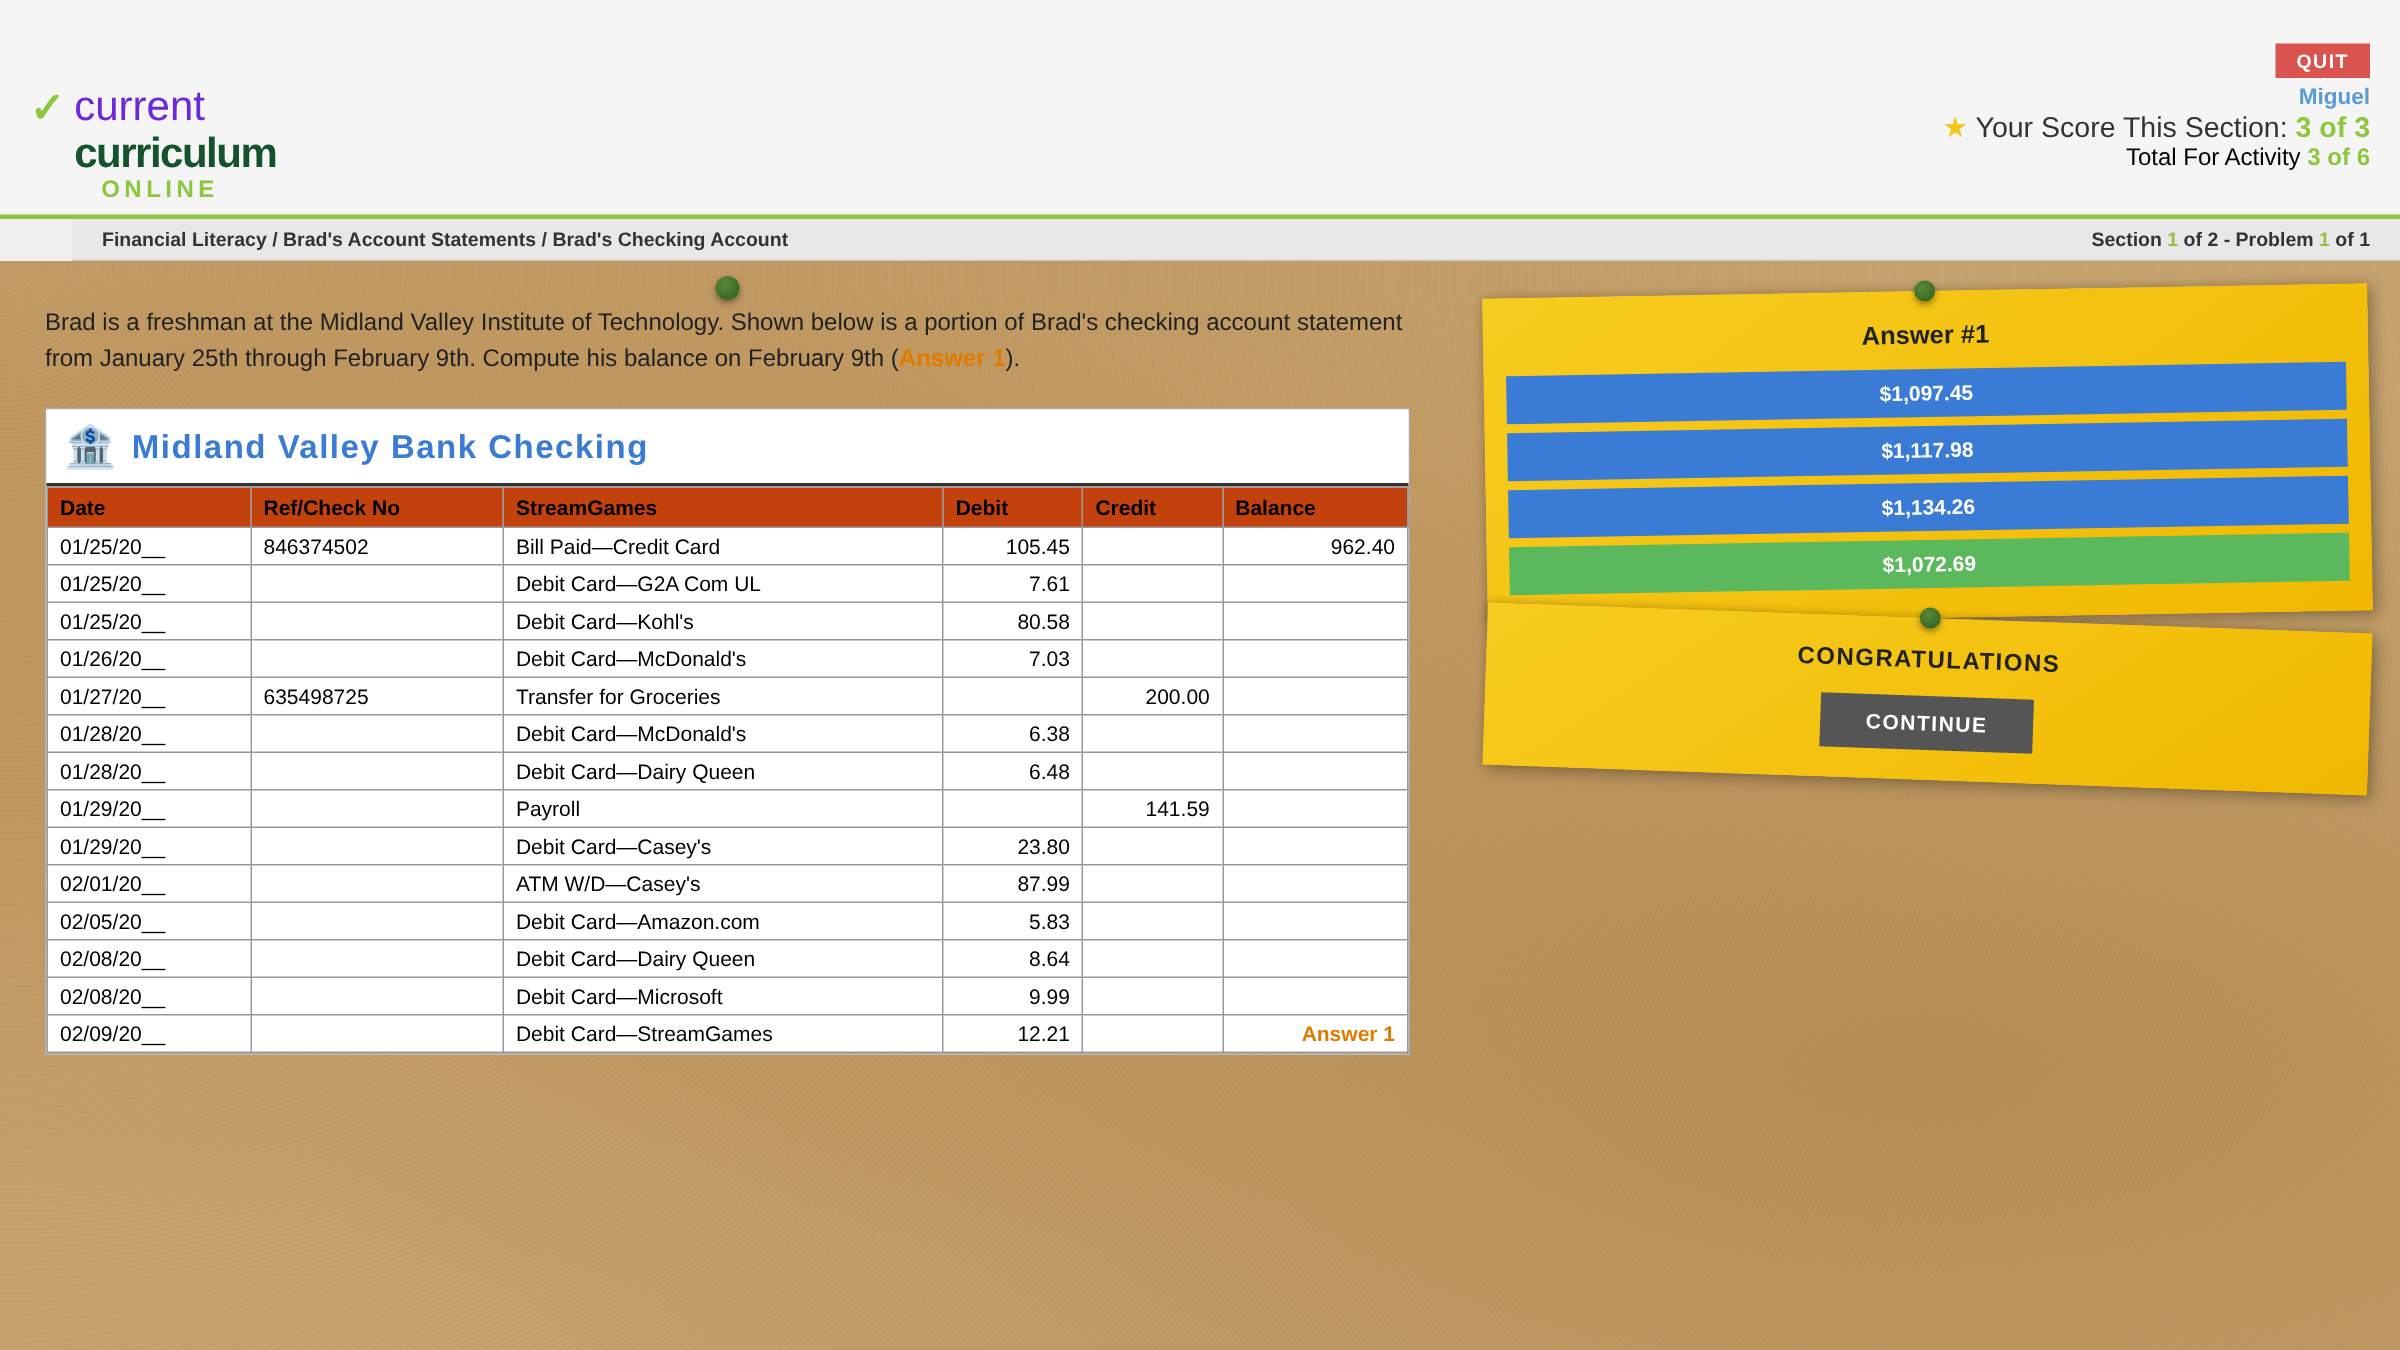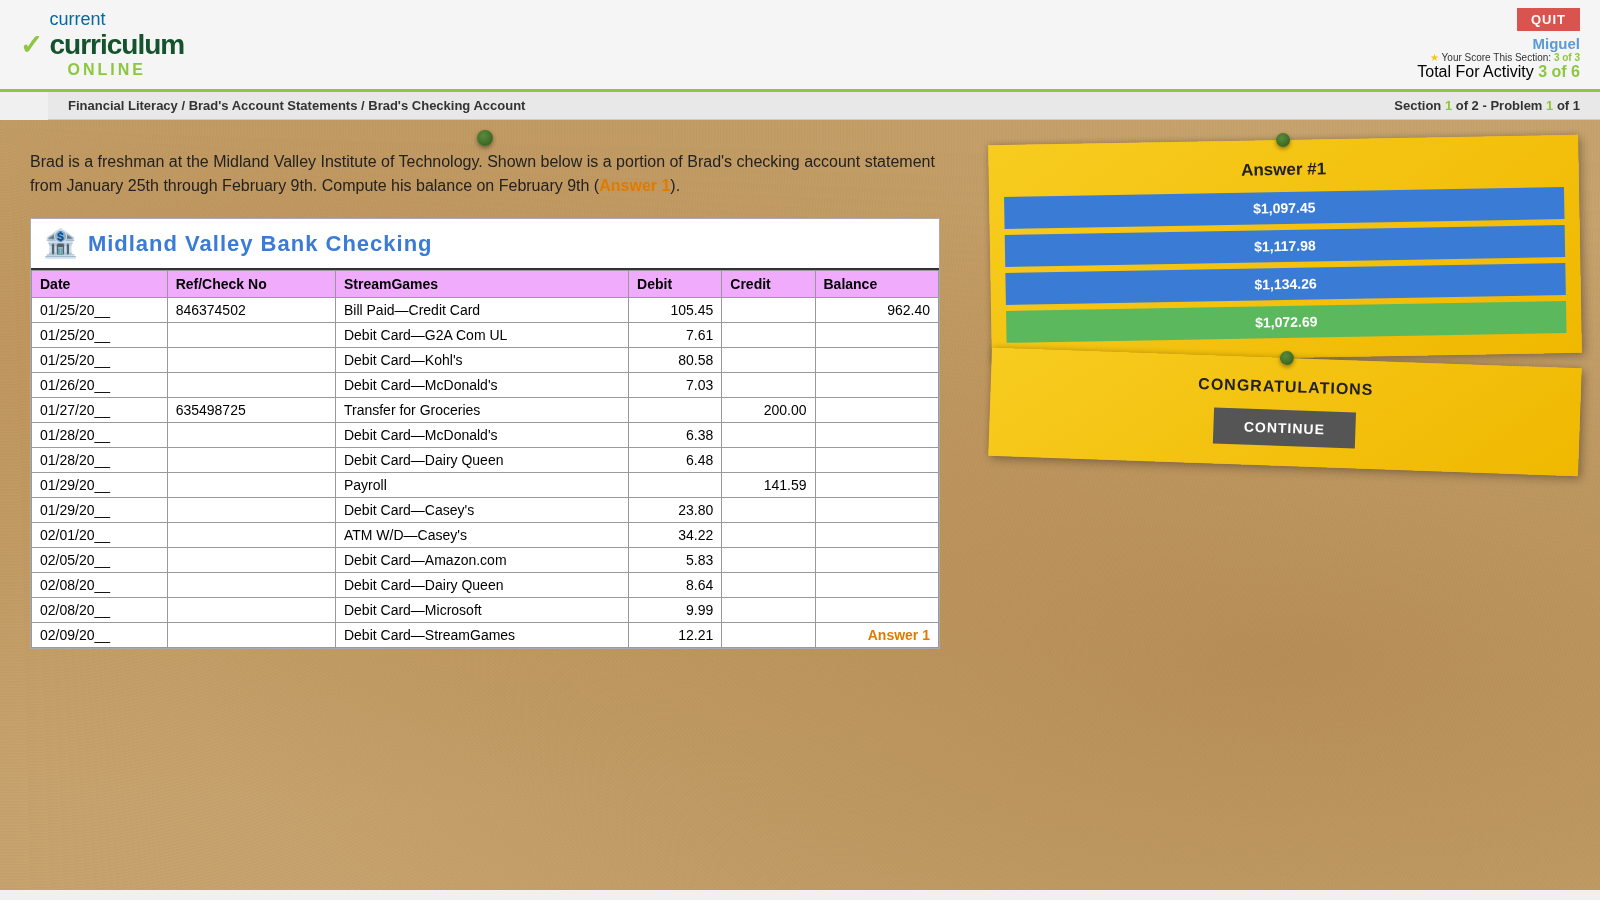--- a/index.html
+++ b/index.html
@@ -15,23 +15,24 @@
       border-bottom: 3px solid #8dc63f;
     }
     #logo-area {
       display: flex;
       align-items: center;
     }
     #logo-text {
       line-height: 1.1;
     }
     .logo-current {
-      font-size: 18px;
-      color: #0369a1;
+      font-size: 28px;
+      color: #6d28d9;
       font-weight: 300;
+      margin-top: 48px;
     }
     .logo-curriculum {
       font-size: 28px;
       color: #14532d;
       font-weight: 700;
       letter-spacing: -1px;
     }
     .logo-online {
       font-size: 16px;
       color: #8dc63f;
@@ -61,21 +62,21 @@
       display: block;
       margin-left: auto;
       margin-bottom: 4px;
     }
     #user-name {
       color: #5b9bd5;
       font-weight: bold;
       font-size: 15px;
     }
     #score-section {
-      font-size: 10px;
+      font-size: 19px;
       color: #333;
     }
     .score-highlight {
       color: #8dc63f;
       font-weight: bold;
     }
     .star-icon { color: #f5c518; }
 
     
     #breadcrumb-bar {
@@ -169,21 +170,21 @@
       font-family: 'Arial Black', Arial, sans-serif;
       letter-spacing: 1px;
     }
 
     table {
       width: 100%;
       border-collapse: collapse;
       font-size: 14px;
     }
     th {
-      background: #f0abfc;
+      background: #c2410c;
       border: 1px solid #999;
       padding: 5px 8px;
       text-align: left;
       font-weight: bold;
     }
     th.right { text-align: left; }
     td {
       border: 1px solid #999;
       padding: 4px 8px;
     }
@@ -397,21 +398,21 @@
       <td></td>
       <td>Debit Card—Casey's</td>
       <td class="right">23.80</td>
       <td class="right"></td>
       <td class="right"></td>
     </tr>
             <tr>
       <td>02/01/20__</td>
       <td></td>
       <td>ATM W/D—Casey's</td>
-      <td class="right">34.22</td>
+      <td class="right">87.99</td>
       <td class="right"></td>
       <td class="right"></td>
     </tr>
             <tr>
       <td>02/05/20__</td>
       <td></td>
       <td>Debit Card—Amazon.com</td>
       <td class="right">5.83</td>
       <td class="right"></td>
       <td class="right"></td>

